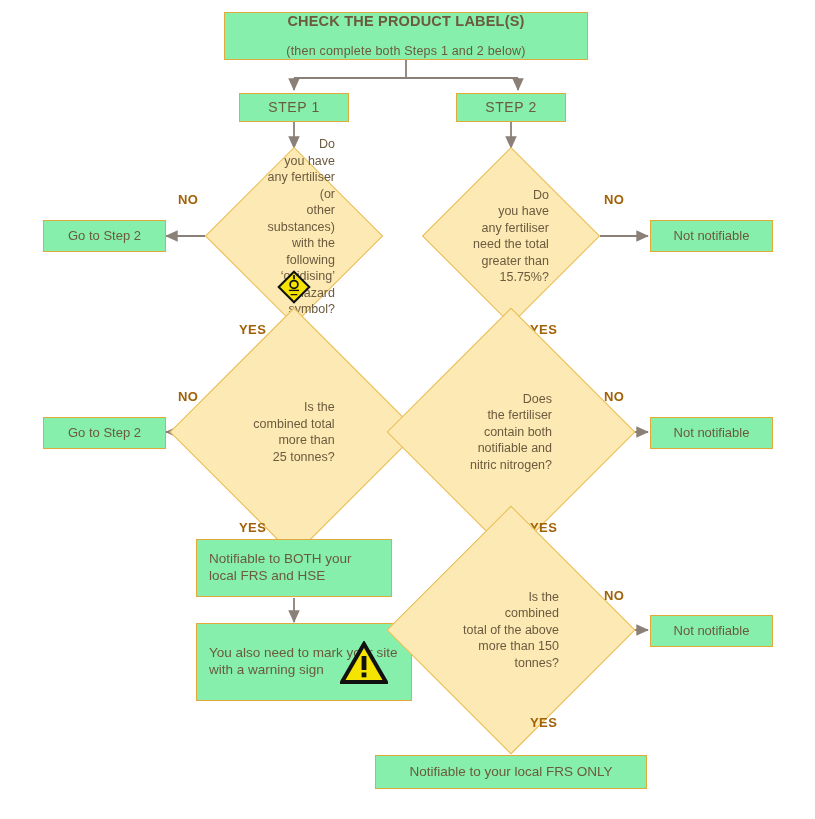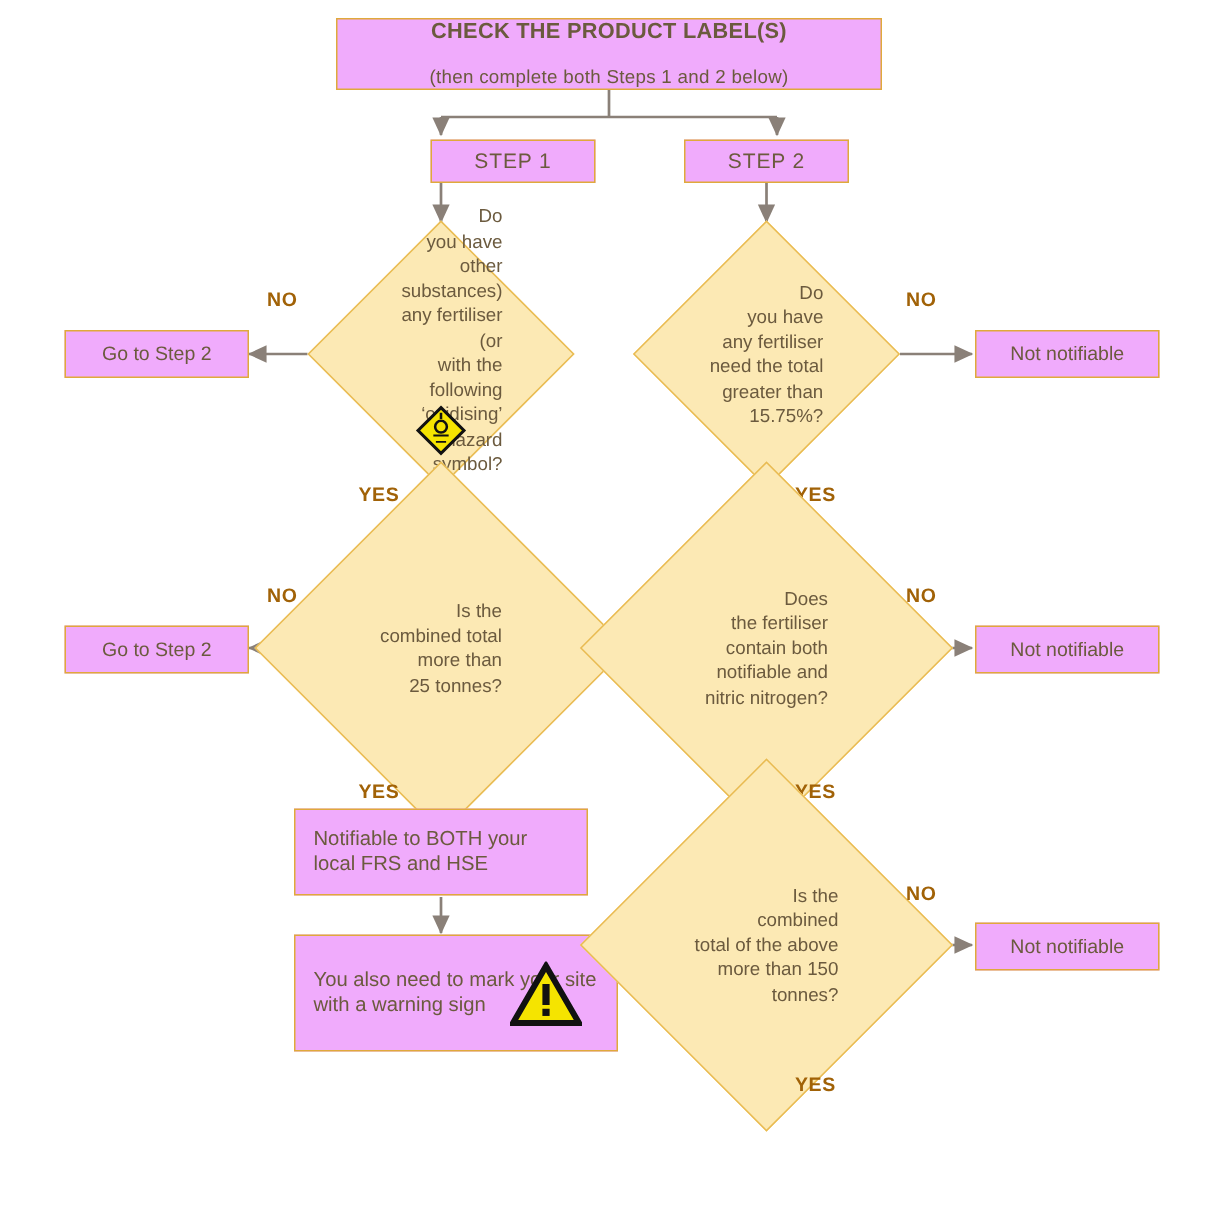--- a/index.html
+++ b/index.html
@@ -22,21 +22,21 @@
     position: absolute;
     left: 0;
     top: 0;
     width: 815px;
     height: 819px;
     pointer-events: none;
   }
   .box {
     position: absolute;
     box-sizing: border-box;
-    background: #f0abfc;
+    background: #86efac;
     border: 1.5px solid #e0a93b;
     color: #6b5a3e;
     display: flex;
     flex-direction: column;
     align-items: center;
     justify-content: center;
     text-align: center;
     line-height: 1.25;
   }
   .box.left-text {
@@ -160,35 +160,35 @@
 
       <path d="M511,716 L511,752" marker-end="url(#arrow)"></path>
     </g>
   </svg>
 
   <div class="box title-box" style="left:224px; top:12px; width:364px; height:48px;">
     <div>CHECK THE PRODUCT LABEL(S)</div>
     <div class="sub">(then complete both Steps 1 and 2 below)</div>
   </div>
 
-  <div class="box step-box" style="left:239px; top:93px; width:110px; height:29px;margin-left:48px;">
+  <div class="box step-box" style="left:239px; top:93px; width:110px; height:29px;">
     <div>STEP 1</div>
   </div>
   <div class="box step-box" style="left:456px; top:93px; width:110px; height:29px;">
     <div>STEP 2</div>
   </div>
 
   <div class="diamond-wrap" style="left:231px; top:173px; width:126px; height:126px;">
     <div class="diamond-shape"></div>
     <div class="diamond-text" style="padding-bottom:18px;">
       <div>
         <span>Do</span>
         <span>you have</span>
+        <span>any fertiliser (or</span>
         <span>other substances)</span>
-        <span>any fertiliser (or</span>
         <span>with the following</span>
         <span>‘oxidising’ hazard</span>
         <span>symbol?</span>
       </div>
     </div>
   </div>
 
   <svg class="ox-symbol" style="left:277px; top:270px;" viewBox="0 0 40 40">
     <polygon points="20,2 38,20 20,38 2,20" fill="#f5e400" stroke="#111111" stroke-width="2.4"></polygon>
     <circle cx="20" cy="17" r="4.6" fill="none" stroke="#111111" stroke-width="2"></circle>
@@ -290,14 +290,17 @@
     </div>
   </div>
 
   <div class="edge-label" style="left:604px; top:588px;">NO</div>
   <div class="box result-box" style="left:650px; top:615px; width:123px; height:32px;">
     <div>Not notifiable</div>
   </div>
 
   <div class="edge-label" style="left:530px; top:715px;">YES</div>
 
+  <div class="box note-box" style="left:375px; top:755px; width:272px; height:34px;">
+    <div>Notifiable to your local FRS ONLY</div>
+  </div>
 
 </div>
 
 </body></html>

